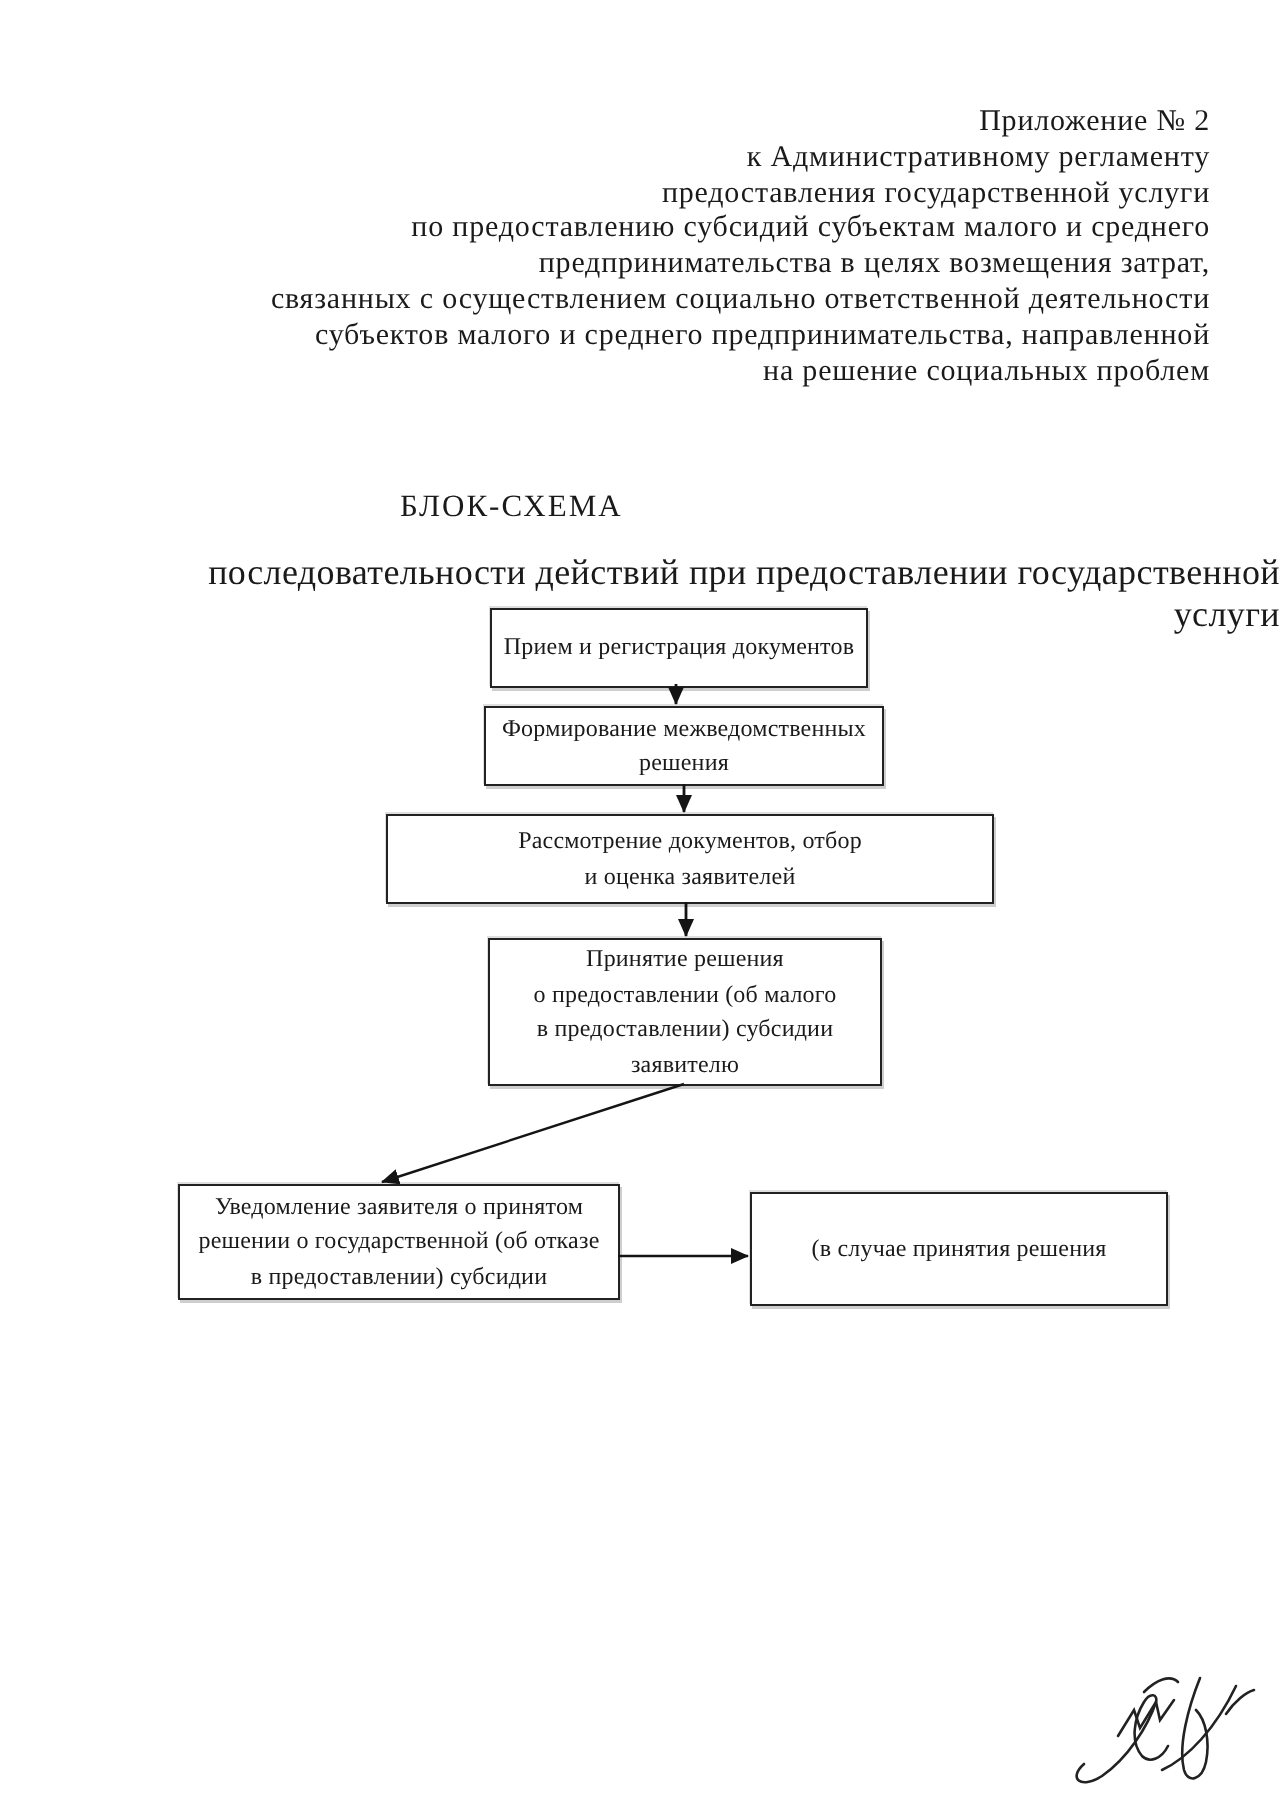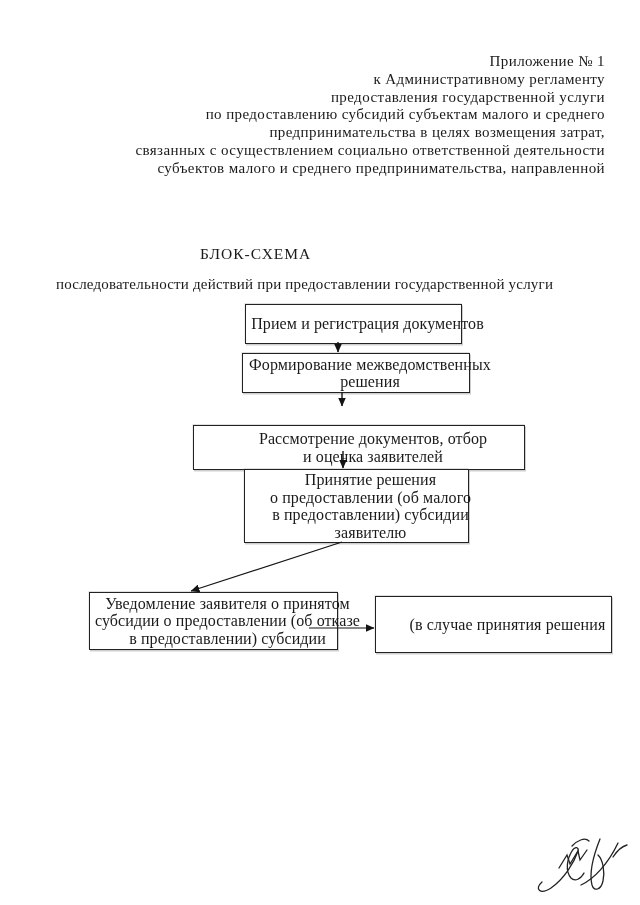--- a/index.html
+++ b/index.html
@@ -16,77 +16,78 @@
     position:absolute;top:53px;right:35px;width:565px;
     text-align:right;
     font-size:15px;line-height:17.8px;letter-spacing:0.4px;
   }
   .doc-title{
     position:absolute;top:245px;left:200px;width:322px;
     text-align:left;font-size:15.5px;letter-spacing:1px;
   }
   .doc-subtitle{
     position:absolute;top:276px;left:56px;width:584px;
-    text-align:left;font-size:15px;letter-spacing:0.2px;
+    text-align:right;font-size:18px;letter-spacing:0.2px;
   }
   .fbox{
     position:absolute;
     background:#ffffff;
     border:1px solid #222222;
     box-shadow:1px 1.5px 0 rgba(125,125,125,0.38), -0.5px -1px 0 rgba(140,140,140,0.28);
     display:flex;flex-direction:column;align-items:center;justify-content:center;
     text-align:left;
-    font-size:16px;line-height:17.5px;letter-spacing:0.1px;padding-left:28px;
+    font-size:12px;line-height:17.5px;letter-spacing:0.1px;
   }
   .fbox .bline{white-space:nowrap;}
   .connectors{position:absolute;left:0;top:0;pointer-events:none;}
   .signature{position:absolute;left:528px;top:830px;pointer-events:none;}
 </style>
 </head>
 <body>
 
 <div class="sheet">
 
   <div class="hdr">
-    <div>Приложение № 1</div>
+    <div>Приложение № 2</div>
     <div>к Административному регламенту</div>
     <div>предоставления государственной услуги</div>
     <div>по предоставлению субсидий субъектам малого и среднего</div>
     <div>предпринимательства в целях возмещения затрат,</div>
     <div>связанных с осуществлением социально ответственной деятельности</div>
     <div>субъектов малого и среднего предпринимательства, направленной</div>
+    <div>на решение социальных проблем</div>
   </div>
 
   <div class="doc-title">БЛОК-СХЕМА</div>
   <div class="doc-subtitle">последовательности действий при предоставлении государственной услуги</div>
 
   <div class="fbox" style="left:245px;top:304px;width:187px;height:38px;">
     <div class="bline">Прием и регистрация документов</div>
   </div>
 
   <div class="fbox" style="left:242px;top:353px;width:198px;height:38px;">
     <div class="bline">Формирование межведомственных</div>
     <div class="bline">решения</div>
   </div>
 
-  <div class="fbox" style="left:193px;top:425px;width:302px;height:43px;">
+  <div class="fbox" style="left:193px;top:407px;width:302px;height:43px;">
     <div class="bline">Рассмотрение документов, отбор</div>
     <div class="bline">и оценка заявителей</div>
   </div>
 
   <div class="fbox" style="left:244px;top:469px;width:195px;height:72px;">
     <div class="bline">Принятие решения</div>
     <div class="bline">о предоставлении (об малого</div>
     <div class="bline">в предоставлении) субсидии</div>
     <div class="bline">заявителю</div>
   </div>
 
   <div class="fbox" style="left:89px;top:592px;width:219px;height:56px;">
     <div class="bline">Уведомление заявителя о принятом</div>
-    <div class="bline">субсидии о предоставлении (об отказе</div>
+    <div class="bline">решении о государственной (об отказе</div>
     <div class="bline">в предоставлении) субсидии</div>
   </div>
 
   <div class="fbox" style="left:375px;top:596px;width:207px;height:55px;">
     <div class="bline">(в случае принятия решения</div>
   </div>
 
   <svg class="connectors" width="640" height="905" viewBox="0 0 640 905">
     <defs>
       <marker id="ah" markerWidth="9" markerHeight="8" refX="8.5" refY="4" orient="auto" markerUnits="userSpaceOnUse">

